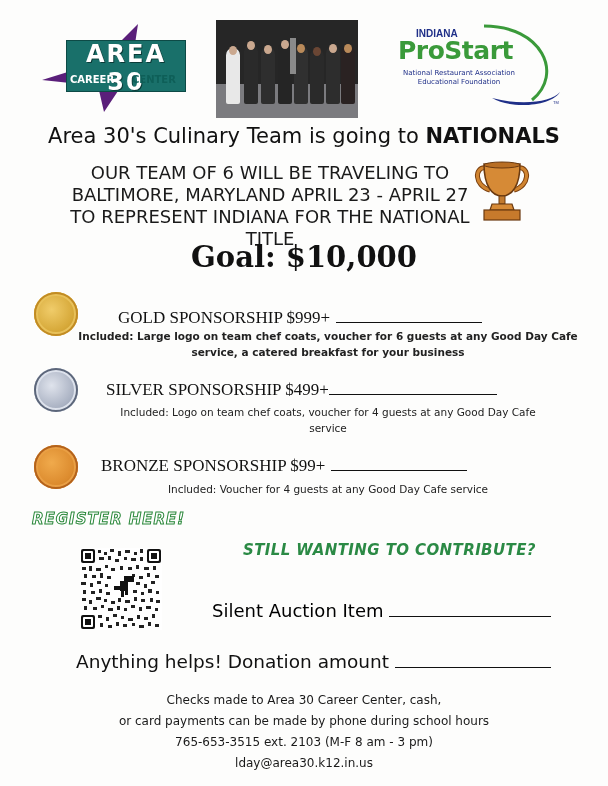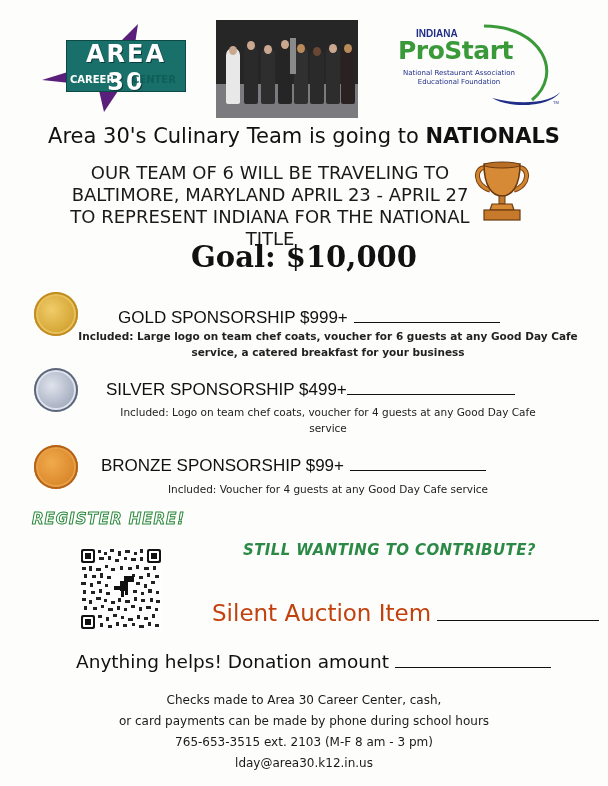--- a/index.html
+++ b/index.html
@@ -39,32 +39,32 @@
   #headline { left:0; top:124px; width:608px; text-align:center; font-size:21px; font-family:"DejaVu Sans", sans-serif; color:#111; }
   #headline b { font-weight:bold; }
   #trip-info { left:60px; top:162px; width:420px; text-align:center; font-size:18px; line-height:22px; font-family:"DejaVu Sans", sans-serif; color:#1a1a1a; }
   #trophy-icon { left:472px; top:158px; width:60px; height:66px; }
   #goal { left:0; top:240px; width:608px; text-align:center; font-family:"DejaVu Serif", serif; font-weight:bold; font-size:29px; color:#111; }
   
   .medal { position:absolute; width:44px; height:44px; border-radius:50%; }
   .medal-gold { background:radial-gradient(circle at 40% 40%, #f0cc6a, #d6a838 60%, #b07b1e 100%); box-shadow:inset 0 0 0 2px #c18b24, inset 0 0 0 4px #e8c15a; }
   .medal-silver { background:radial-gradient(circle at 40% 40%, #dfe3ec, #aab2c3 60%, #6d7689 100%); box-shadow:inset 0 0 0 2px #5c667a, inset 0 0 0 4px #dde2ec; }
   .medal-bronze { background:radial-gradient(circle at 40% 40%, #f0aa4c, #dc8b2e 60%, #a9591a 100%); box-shadow:inset 0 0 0 2px #b3621c, inset 0 0 0 4px #e99f44; }
-  .tier-title { position:absolute; font-size:17px; font-family:Liberation Sans, sans-serif; color:#111; white-space:nowrap; }
+  .tier-title { position:absolute; font-size:17px; font-family:Liberation Serif, serif; color:#111; white-space:nowrap; }
   .blank { display:inline-block; border-bottom:1.5px solid #111; height:14px; vertical-align:baseline; margin-left:6px; }
   .tier-desc { position:absolute; text-align:center; font-size:10.5px; line-height:16px; font-family:"DejaVu Sans", sans-serif; color:#222; }
   
   #register-heading {
     left:32px; top:510px; font-family:"DejaVu Sans", sans-serif; font-weight:bold; font-style:italic;
     font-size:15px; letter-spacing:1px; color:#fff;
     -webkit-text-stroke:1px #2e8a3e; text-shadow: 0 0 0 #2e8a3e;
   }
   #qr-code { left:80px; top:548px; width:82px; height:82px; }
   #contribute-heading { left:243px; top:541px; font-family:"DejaVu Sans", sans-serif; font-weight:bold; font-style:italic; font-size:15px; color:#2b8a45; letter-spacing:0.4px; }
-  #auction { left:212px; top:600px; font-size:23px; font-family:"DejaVu Sans", sans-serif; color:#c2410c; white-space:nowrap; }
+  #auction { left:212px; top:600px; font-size:18px; font-family:"DejaVu Sans", sans-serif; color:#000000; white-space:nowrap; }
   #donation { left:76px; top:651px; font-size:18.5px; font-family:"DejaVu Sans", sans-serif; color:#111; white-space:nowrap; }
   #payment-info { left:0; top:690px; width:608px; text-align:center; font-size:12px; line-height:21px; font-family:"DejaVu Sans", sans-serif; color:#1a1a1a; }
 </style>
 </head>
 <body>
 
 <div id="area30-logo" class="abs">
   <svg width="150" height="90" style="position:absolute;left:0;top:0">
     <polygon points="2,56 60,38 98,0 92,40 110,46 84,58 64,88 58,62" fill="#5a1f7a"></polygon>
   </svg>

